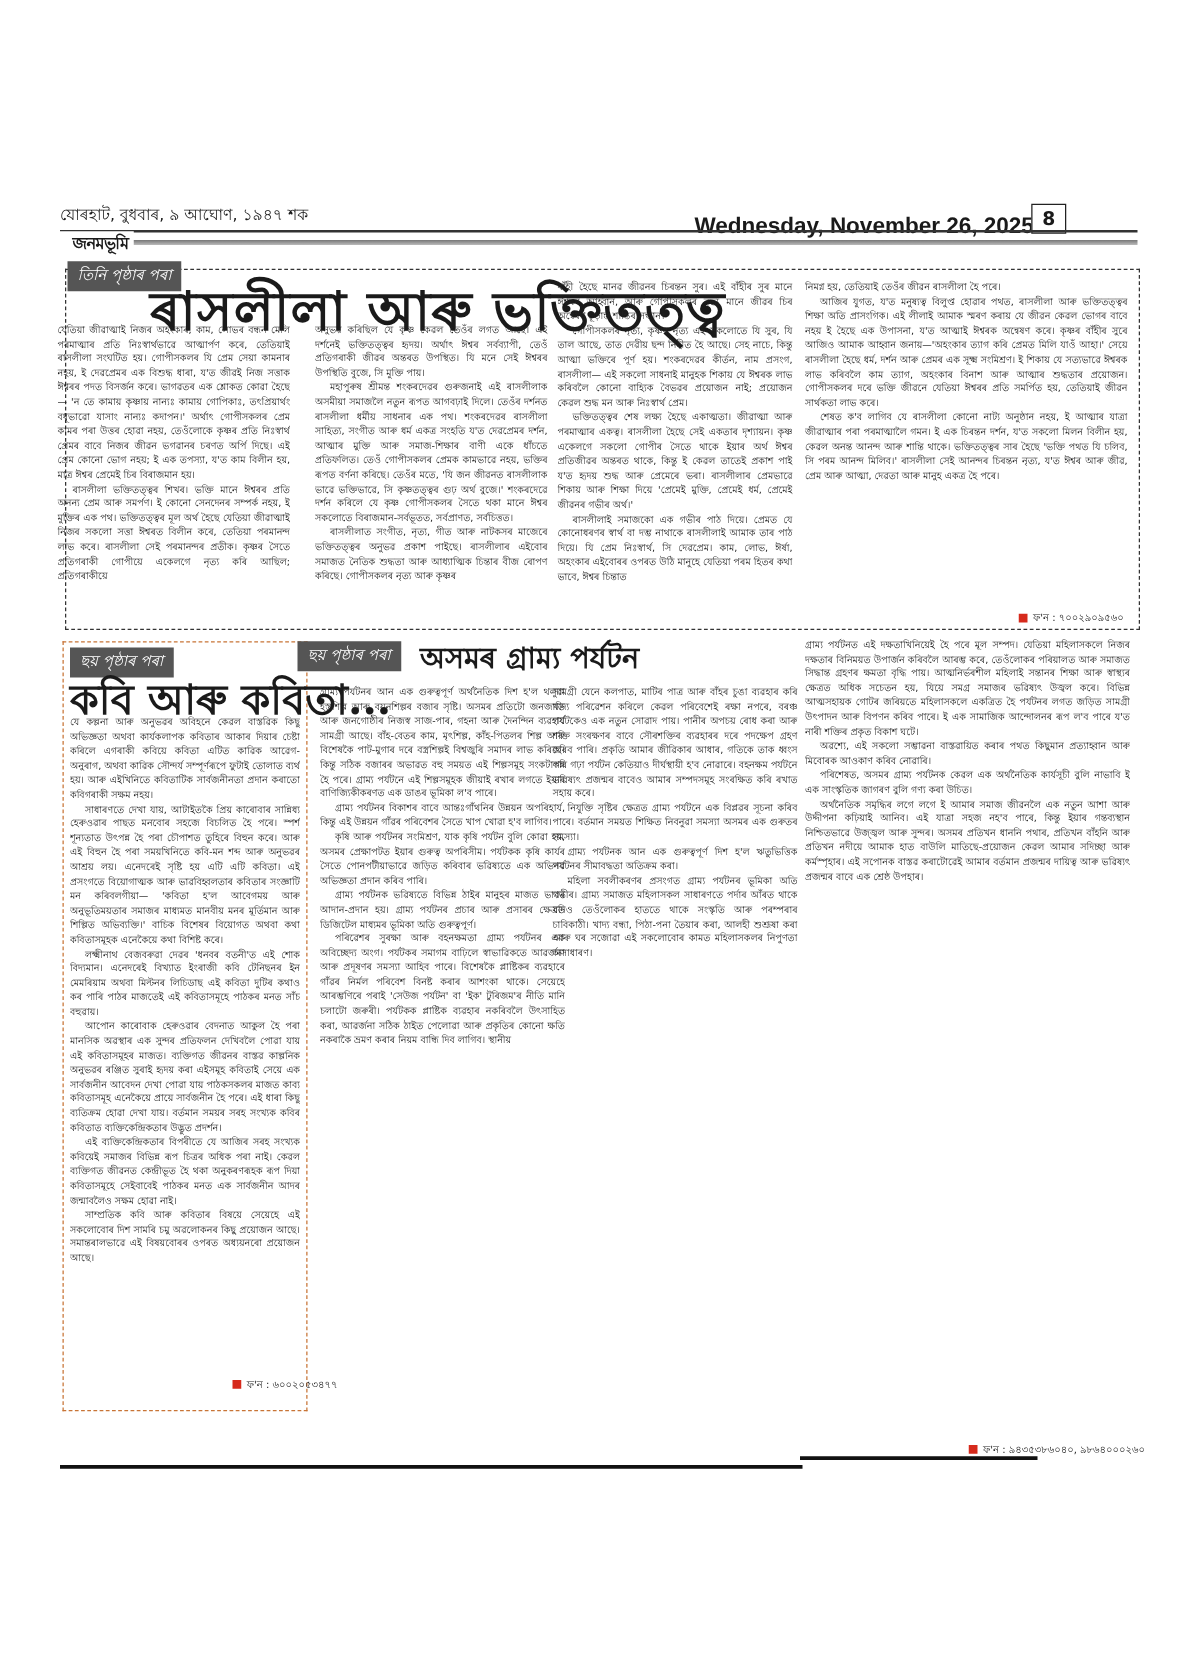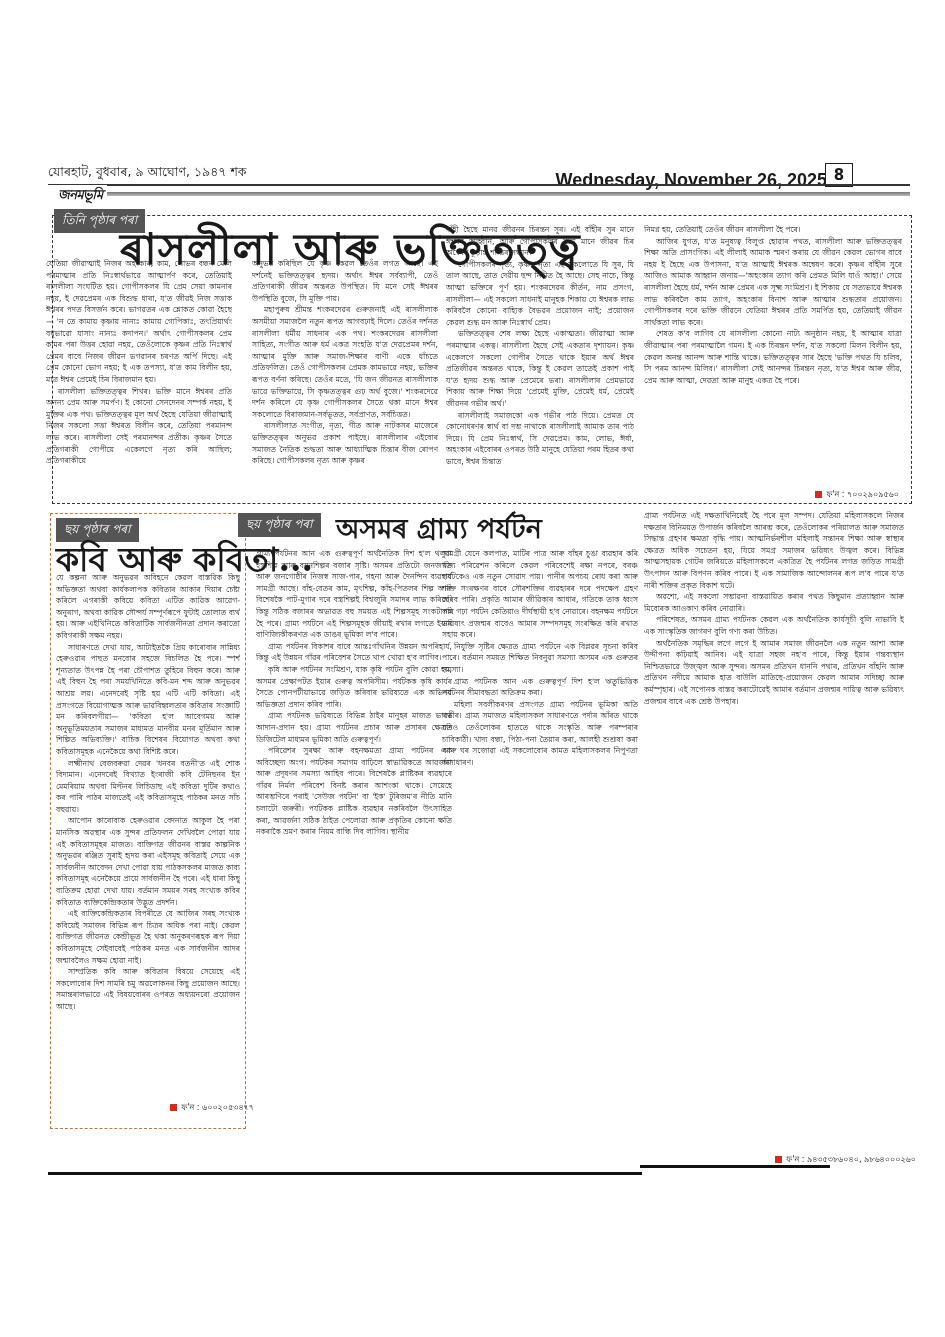--- a/index.html
+++ b/index.html
@@ -3,37 +3,37 @@
 <meta charset="utf-8">
 <style>
   html, body { margin:0; padding:0; background:#ffffff; }
   body { width:945px; height:1337px; position:relative; overflow:hidden;
          font-family:"DejaVu Sans", sans-serif; color:#1a1a1a; }
   .abs { position:absolute; }
   .hdr-left { left:48px; top:163px; font-size:12.5px; }
   .hdr-right { right:118px; top:170px; font-size:18px; font-weight:bold; font-family:"Liberation Sans", sans-serif; }
   .page-num { right:92px; top:163px; width:26px; height:22px; border:1.5px solid #222; font-size:15px; font-weight:bold; text-align:center; line-height:22px; background:#fff; }
   .masthead-row { left:48px; top:185px; width:862px; height:16px; }
-  .masthead-logo { position:absolute; left:0; top:0; font-size:13px; font-style:italic; font-weight:bold; background:#fff; padding:0 4px 0 10px; letter-spacing:-0.5px; z-index:2; }
+  .masthead-logo { position:absolute; left:0; top:0; font-size:13px; font-weight:bold; background:#fff; padding:0 4px 0 10px; letter-spacing:-0.5px; z-index:2; }
   .masthead-line { position:absolute; left:0; right:0; top:7px; height:4px; background:linear-gradient(#777,#bbb); }
   .masthead-line2 { position:absolute; left:0; right:0; top:-1px; height:1.5px; background:#333; }
   .box1 { left:52px; top:215px; width:858px; height:287px; border:1.5px dashed #333; border-top-style:dashed; }
   .tag { background:#555; color:#fff; font-size:12px; font-style:italic; padding:2px 8px; }
   .tag1 { left:54px; top:209px; }
   .title1 { left:120px; top:217px; font-size:43px; font-family:"DejaVu Serif", serif; font-weight:bold; letter-spacing:1px; }
   .col { font-size:7.6px; line-height:11.6px; text-align:justify; color:#222; }
   .col p { margin:0; text-indent:12px; }
   .col p.first { text-indent:0; }
   .phone { font-size:8px; text-align:right; margin-top:3px;margin-left:16px; }
   .phone .sq { display:inline-block; width:7px; height:7px; background:#d62a1c; margin-right:4px; vertical-align:middle; }
   .box2 { left:50px; top:513px; width:194px; height:614px; border:1.5px dashed #c87436; }
   .tag2 { left:56px; top:518px; }
   .title2 { left:56px; top:534px; font-size:33px; font-family:"DejaVu Serif", serif; font-weight:bold; }
   .tag3 { left:238px; top:513px; }
-  .title3 { left:336px; top:508px; font-size:27px; font-family:"DejaVu Serif", serif; font-weight:bold; }
+  .title3 { left:336px; top:508px; font-size:23px; font-family:"DejaVu Serif", serif; font-weight:bold; }
   .rule-bottom { height:3px; background:#111; }
 </style>
 </head>
 <body>
 
 <div class="abs hdr-left">যোৰহাট, বুধবাৰ, ৯ আঘোণ, ১৯৪৭ শক</div>
 <div class="abs hdr-right">Wednesday, November 26, 2025</div>
 <div class="abs page-num">8</div>
 <div class="abs masthead-row">
   <div class="masthead-line2"></div>
@@ -73,21 +73,21 @@
 <div class="abs tag tag2">ছয় পৃষ্ঠাৰ পৰা</div>
 <div class="abs title2">কবি আৰু কবিতা...</div>
 <div class="abs col" style="left:56px; top:572px; width:184px; height:518px; overflow:hidden;">
   <p class="first">যে কল্পনা আৰু অনুভৱৰ অবিহনে কেৱল বাস্তৱিক কিছু অভিজ্ঞতা অথবা কাৰ্যকলাপক কবিতাৰ আকাৰ দিয়াৰ চেষ্টা কৰিলে এগৰাকী কবিয়ে কবিতা এটিত কাৱিক আৱেগ-অনুৰাগ, অথবা কাৱিক সৌন্দৰ্য সম্পূৰ্ণৰূপে ফুটাই তোলাত ব্যৰ্থ হয়। আৰু এইখিনিতে কবিতাটিক সাৰ্বজনীনতা প্ৰদান কৰাতো কবিগৰাকী সক্ষম নহয়।</p>
   <p>সাধাৰণতে দেখা যায়, আটাইতকৈ প্ৰিয় কাৰোবাৰ সান্নিধ্য হেৰুওৱাৰ পাছত মনবোৰ সহজে বিচলিত হৈ পৰে। স্পৰ্শ শূন্যতাত উৎপন্ন হৈ পৰা চৌপাশত তুহিৰে বিহুন কৰে। আৰু এই বিহুন হৈ পৰা সময়খিনিতে কবি-মন শব্দ আৰু অনুভৱৰ আশ্ৰয় লয়। এনেদৰেই সৃষ্টি হয় এটি এটি কবিতা। এই প্ৰসংগতে বিয়োগাত্মক আৰু ভাৱবিহ্বলতাৰ কবিতাৰ সংজ্ঞাটি মন কৰিবলগীয়া— 'কবিতা হ'ল আবেগময় আৰু অনুভূতিময়তাৰ সমাজৰ মাধ্যমত মানবীয় মনৰ মূৰ্তিমান আৰু শিল্পিত অভিব্যক্তি।' বাচিক বিশেষৰ বিয়োগত অথবা কথা কবিতাসমূহক এনেকৈয়ে কথা বিশিষ্ট কৰে।</p>
   <p>লক্ষ্মীনাথ বেজবৰুৱা দেৱৰ 'ধনবৰ বতনী'ত এই শোক বিদ্যমান। এনেদৰেই বিখ্যাত ইংৰাজী কবি টেনিছনৰ ইন মেমৰিয়াম অথবা মিল্টনৰ লিচিডাছ এই কবিতা দুটিৰ কথাও কৰ পাৰি পাঠৰ মাজতেই এই কবিতাসমূহে পাঠকৰ মনত সাঁচ বহুৱায়।</p>
   <p>আপোন কাৰোবাক হেৰুওৱাৰ বেদনাত আকুল হৈ পৰা মানসিক অৱস্থাৰ এক সুন্দৰ প্ৰতিফলন দেখিবলৈ পোৱা যায় এই কবিতাসমূহৰ মাজত। ব্যক্তিগত জীৱনৰ বাস্তৱ কাল্পনিক অনুভৱৰ ৰঞ্জিত সুৰাই হৃদয় কৰা এইসমূহ কবিতাই সেয়ে এক সাৰ্বজনীন আবেদন দেখা পোৱা যায় পাঠকসকলৰ মাজত কাব্য কবিতাসমূহ এনেকৈয়ে প্ৰায়ে সাৰ্বজনীন হৈ পৰে। এই ধাৰা কিছু ব্যতিক্ৰম হোৱা দেখা যায়। বৰ্তমান সময়ৰ সৰহ সংখ্যক কবিৰ কবিতাত ব্যক্তিকেন্দ্ৰিকতাৰ উদ্ভুত প্ৰদৰ্শন।</p>
   <p>এই ব্যক্তিকেন্দ্ৰিকতাৰ বিপৰীতে যে আজিৰ সৰহ সংখ্যক কবিয়েই সমাজৰ বিভিন্ন ৰূপ চিত্ৰৰ অধিক পৰা নাই। কেৱল ব্যক্তিগত জীৱনত কেন্দ্ৰীভূত হৈ থকা অনুকৰণৰূহক ৰূপ দিয়া কবিতাসমূহে সেইবাবেই পাঠকৰ মনত এক সাৰ্বজনীন আদৰ জন্মাবলৈও সক্ষম হোৱা নাই।</p>
   <p>সাম্প্ৰতিক কবি আৰু কবিতাৰ বিষয়ে সেয়েহে এই সকলোবোৰ দিশ সামৰি চমু অৱলোকনৰ কিছু প্ৰয়োজন আছে। সমান্তৰালভাৱে এই বিষয়বোৰৰ ওপৰত অধ্যয়নৰো প্ৰয়োজন আছে।</p>
 </div>
-<div class="abs phone" style="left:120px; top:1098px; width:118px;">
+<div class="abs phone" style="left:136px; top:1098px; width:118px;">
   <span class="sq"></span><span>ফ'ন</span> : <span>৬০০২০৫৩৪৭৭</span>
 </div>
 
 <div class="abs tag tag3">ছয় পৃষ্ঠাৰ পৰা</div>
 <div class="abs title3">অসমৰ গ্ৰাম্য পৰ্যটন</div>
 <div class="abs col" style="left:256px; top:548px; width:196px; height:600px; overflow:hidden;">
   <p class="first">গ্ৰাম্য পৰ্যটনৰ আন এক গুৰুত্বপূৰ্ণ অৰ্থনৈতিক দিশ হ'ল থলুৱা হস্তশিল্প আৰু বয়নশিল্পৰ বজাৰ সৃষ্টি। অসমৰ প্ৰতিটো জনজাতি আৰু জনগোষ্ঠীৰ নিজস্ব সাজ-পাৰ, গহনা আৰু দৈনন্দিন ব্যৱহাৰ্য সামগ্ৰী আছে। বাঁহ-বেতৰ কাম, মৃৎশিল্প, কাঁহ-পিতলৰ শিল্প আৰু বিশেষকৈ পাট-মুগাৰ দৰে বস্ত্ৰশিল্পই বিশ্বজুৰি সমাদৰ লাভ কৰিছে। কিন্তু সঠিক বজাৰৰ অভাৱত বহু সময়ত এই শিল্পসমূহ সংকটাপন্ন হৈ পৰে। গ্ৰাম্য পৰ্যটনে এই শিল্পসমূহক জীয়াই ৰখাৰ লগতে ইয়াৰ বাণিজ্যিকীকৰণত এক ডাঙৰ ভূমিকা ল'ব পাৰে।</p>
   <p>গ্ৰাম্য পৰ্যটনৰ বিকাশৰ বাবে আন্তঃগাঁথনিৰ উন্নয়ন অপৰিহাৰ্য, কিন্তু এই উন্নয়ন গাঁৱৰ পৰিবেশৰ সৈতে খাপ খোৱা হ'ব লাগিব।</p>
   <p>কৃষি আৰু পৰ্যটনৰ সংমিশ্ৰণ, যাক কৃষি পৰ্যটন বুলি কোৱা হয়, অসমৰ প্ৰেক্ষাপটত ইয়াৰ গুৰুত্ব অপৰিসীম। পৰ্যটকক কৃষি কাৰ্যৰ সৈতে পোনপটীয়াভাৱে জড়িত কৰিবাৰ ভৱিষ্যতে এক অভিনৱ অভিজ্ঞতা প্ৰদান কৰিব পাৰি।</p>
   <p>গ্ৰাম্য পৰ্যটনক ভৱিষ্যতে বিভিন্ন ঠাইৰ মানুহৰ মাজত ভাৱৰ আদান-প্ৰদান হয়। গ্ৰাম্য পৰ্যটনৰ প্ৰচাৰ আৰু প্ৰসাৰৰ ক্ষেত্ৰত ডিজিটেল মাধ্যমৰ ভূমিকা অতি গুৰুত্বপূৰ্ণ।</p>

